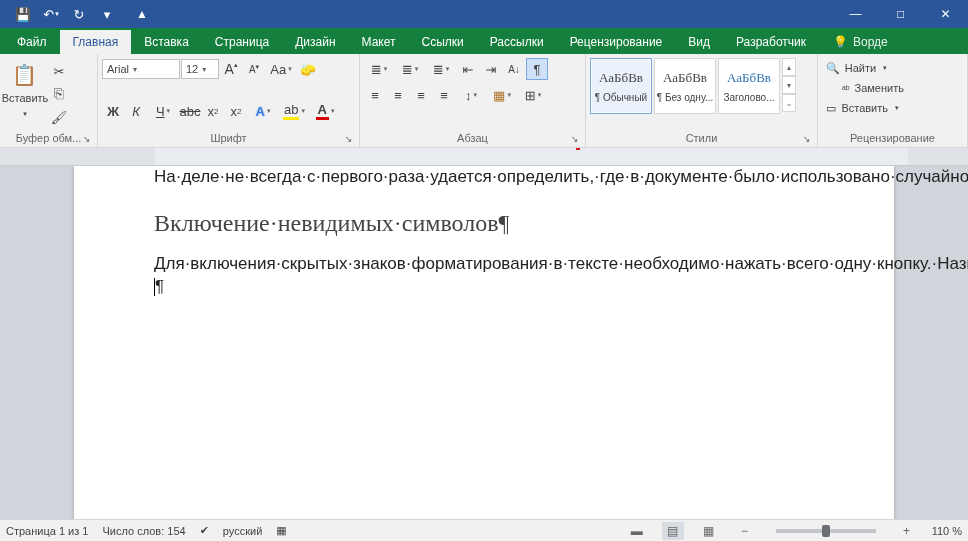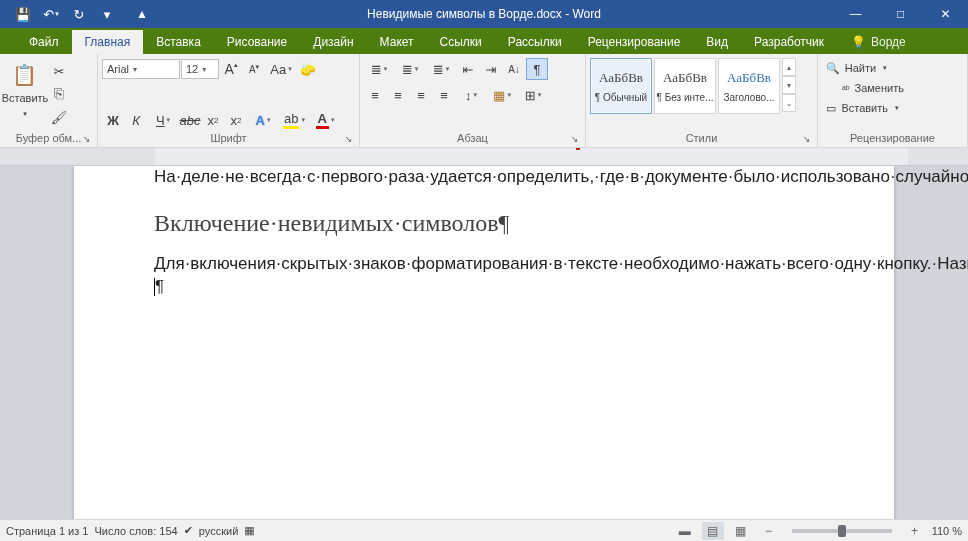--- a/index.html
+++ b/index.html
@@ -8,21 +8,21 @@
 
 .titlebar { height: 28px; background: #2b579a; color: #fff; display: flex; align-items: center; font-size: 12px; position: relative; }
 .qat { display: flex; align-items: center; gap: 2px; padding-left: 10px; }
 .qat .qat-btn { width: 26px; height: 22px; display: flex; align-items: center; justify-content: center; color: #fff; font-size: 13px; cursor: pointer; }
 .title-text { position: absolute; left: 0; right: 0; text-align: center; pointer-events: none; }
 .win-ctrl { margin-left: auto; display: flex; }
 .win-ctrl .wbtn { width: 45px; height: 28px; display: flex; align-items: center; justify-content: center; cursor: pointer; }
 .ribbon-ctrl { width: 44px; height: 28px; display:flex;align-items:center;justify-content:center;cursor:pointer;}
 
 
-.tabs { height: 26px; background: #4d7c0f; display: flex; align-items: flex-end; color: #fff; font-size: 12px; padding-left: 16px; }
+.tabs { height: 26px; background: #15803d; display: flex; align-items: flex-end; color: #fff; font-size: 12px; padding-left: 4px; }
 .tab { padding: 0 13px; height: 24px; line-height: 24px; cursor: pointer; }
 .tab.active { background: #f1f1f1; color: #2b579a; }
 .tabs .tell { margin-left: 4px; display: flex; align-items: center; gap: 5px; opacity: .9; padding: 0 10px; height:24px; }
 
 
 .ribbon { background: #f1f1f1; border-bottom: 1px solid #d6d6d6; height: 94px; display: flex; font-size: 11px; color: #444; }
 .group { border-right: 1px solid #d6d6d6; display: flex; flex-direction: column; padding: 2px 4px 0 4px; }
 .group .body { flex: 1; display: flex; align-items: flex-start; gap: 2px; padding-top: 2px; }
 .group .label { text-align: center; font-size: 11px; color: #666; padding: 1px 0 3px; position: relative; }
 .group .label .launcher { position: absolute; right: 0; bottom: 2px; width: 13px; height: 13px; font-size: 9px; color: #666; cursor: pointer; display:flex;align-items:center;justify-content:center;}
@@ -60,21 +60,21 @@
 .docarea { flex: 1; overflow: auto; display: flex; justify-content: center; padding-top: 0; }
 .page { background: #fff; width: 820px; min-height: 420px; box-shadow: 0 0 4px rgba(0,0,0,.25); padding: 0 80px 30px 80px; }
 .doctext { font-family: Arial, sans-serif; font-size: 17px; color: #222; line-height: 1.35; }
 .doctext p { margin: 0 0 0px 0; }
 .doctext .pilcrow { font-family:Arial; }
 .doctext h2 { font-family: "Times New Roman", serif; font-weight: normal; font-size: 24px; color: #444; margin: 18px 0 14px 0; }
 .cursor-caret { display:inline-block; width:1px; height:18px; background:#000; vertical-align:text-bottom; }
 .arrow-annot { position: absolute; width: 20px; height: 40px; pointer-events:none; }
 
 
-.statusbar { height: 22px; background: #f1f1f1; border-top: 1px solid #d6d6d6; display: flex; align-items: center; font-size: 11px; color: #444; padding: 0 6px; gap: 6px; }
+.statusbar { height: 22px; background: #f1f1f1; border-top: 1px solid #d6d6d6; display: flex; align-items: center; font-size: 11px; color: #444; padding: 0 6px; gap: 14px; }
 .statusbar .spacer { flex: 1; }
 .statusbar .vbtn { width: 22px; height: 18px; display:flex;align-items:center;justify-content:center; cursor:pointer; color:#666; font-size:12px; }
 .statusbar .vbtn.active { background:#d8dde3; }
 .zoom-slider { width: 100px; height: 4px; background: #c2c6cb; position: relative; margin: 0 6px; }
 .zoom-slider .thumb { position:absolute; top:-4px; left:50%; width:8px;height:12px;background:#6b6f75;border-radius:2px; transform:translateX(-50%);}
 </style>
 </head>
 <body>
 
 <div class="titlebar">
@@ -86,42 +86,41 @@
         <span>↶</span>
         <span style="font-size:7px;margin-left:1px;">▾</span>
       </div>
     <div class="qat-btn">
         <span>↻</span>
       </div>
     <div class="qat-btn">
         <span>▾</span>
       </div>
   </div>
-  <div class="title-text">Невидимые символы в Ворде.docx  -  Word</div>
   <div class="ribbon-ctrl">
       <span>▲</span>
     </div>
   <div class="win-ctrl">
     <div class="wbtn">
         <span>—</span>
       </div>
     <div class="wbtn">
         <span>□</span>
       </div>
     <div class="wbtn">
         <span>✕</span>
       </div>
   </div>
 </div>
 
 <div class="tabs">
   <div class="tab">Файл</div>
   <div class="tab active">Главная</div>
   <div class="tab">Вставка</div>
-  <div class="tab">Рисование</div>
+  <div class="tab">Страница</div>
   <div class="tab">Дизайн</div>
   <div class="tab">Макет</div>
   <div class="tab">Ссылки</div>
   <div class="tab">Рассылки</div>
   <div class="tab">Рецензирование</div>
   <div class="tab">Вид</div>
   <div class="tab">Разработчик</div>
   <div class="tell">
     <span>💡</span>
     <span>Ворде</span>
@@ -145,21 +144,21 @@
           </div>
         <div class="sbtn">
             <span>🖌</span>
           </div>
       </div>
     </div>
     <div class="label"><span>Буфер обм...</span><span class="launcher">↘</span></div>
   </div>
 
   <div class="group" style="width:262px;">
-    <div class="body col" style="gap:20px;justify-content:space-between;">
+    <div class="body col" style="gap:20px;">
       <div class="row">
         <div class="select" style="width:78px;">
             <span>Arial</span>
             <span class="arrow">▾</span>
           </div>
         <div class="select" style="width:38px;">
             <span>12</span>
             <span class="arrow">▾</span>
           </div>
         <div class="sbtn">
@@ -183,21 +182,21 @@
             <b>Ж</b>
           </div>
         <div class="sbtn">
             <i>К</i>
           </div>
         <div class="sbtn dd">
             <u>Ч</u>
             <span class="ddar">▾</span>
           </div>
         <div class="sbtn">
-            <span style="text-decoration:line-through;font-style:italic;">abc</span>
+            <span style="text-decoration:line-through;">abc</span>
           </div>
         <div class="sbtn">x<sub style="font-size:8px;">2</sub></div>
         <div class="sbtn">x<sup style="font-size:8px;">2</sup></div>
         <div class="sbtn dd">
             <span style="color:#3f7bd9;font-weight:bold;text-shadow:0 0 2px #7cb3ff;">A</span>
             <span class="ddar">▾</span>
           </div>
         <div class="sbtn dd">
             <span style="border-bottom:3px solid #ffeb00;padding:0 1px;">ab</span>
             <span class="ddar">▾</span>
@@ -270,21 +269,21 @@
   </div>
 
   <div class="group" style="width:232px;">
     <div class="body" style="align-items:stretch;">
       <div class="stylebox sel">
         <div class="prev">АаБбВв</div>
         <div class="name">¶ Обычный</div>
       </div>
       <div class="stylebox">
         <div class="prev">АаБбВв</div>
-        <div class="name">¶ Без инте...</div>
+        <div class="name">¶ Без одну...</div>
       </div>
       <div class="stylebox">
         <div class="prev" style="color:#2e74b5;">АаБбВв</div>
         <div class="name">Заголово...</div>
       </div>
       <div class="gallery-ctrl">
         <div>▴</div>
         <div>▾</div>
         <div>⌄</div>
       </div>

